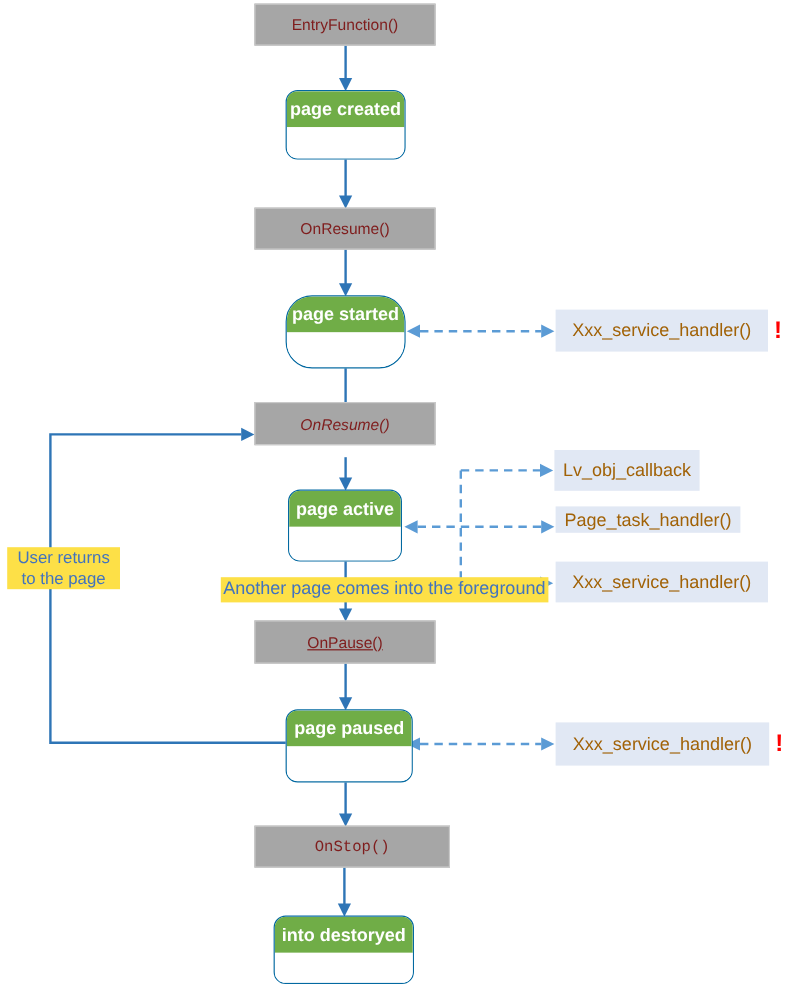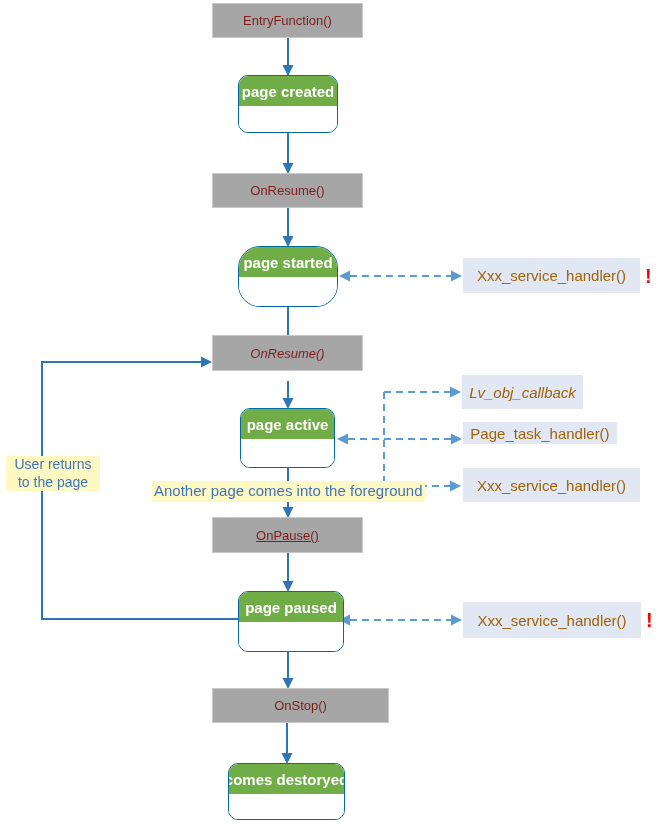--- a/index.html
+++ b/index.html
@@ -65,27 +65,27 @@
     position: absolute;
     color: #FF0000;
     font-weight: bold;
     font-size: 20px;
     z-index: 2;
     line-height: 1;
   }
   .note {
     position: absolute;
     color: #4273BE;
-    background: #fef9c3;
+    background: #fde047;
     z-index: 2;
     text-align: center;
     line-height: 1.25;
   }
   #note-user-returns { font-size: 14px; }
-  #note-foreground { font-size: 15px; white-space: nowrap; padding: 1px 2px; }
+  #note-foreground { font-size: 15px; white-space: nowrap; padding: 1px 2px; margin-left: 32px; }
 </style>
 </head>
 <body>
 
 <div id="canvas">
 
   <svg id="wires" width="667" height="824">
 
     <g stroke="#2E75B6" stroke-width="2" fill="#2E75B6">
       <line x1="288" y1="38" x2="288" y2="66"></line>
@@ -136,49 +136,49 @@
     </div>
   <div class="func-box" style="left:212px; top:173px; width:151px; height:35px;">
       <span>OnResume()</span>
     </div>
   <div class="func-box" style="left:212px; top:335px; width:151px; height:36px;font-style:italic;">
       <span>OnResume()</span>
     </div>
   <div class="func-box" style="left:212px; top:517px; width:151px; height:36px;text-decoration:underline;">
       <span>OnPause()</span>
     </div>
-  <div class="func-box" style="left:212px; top:688px; width:177px; height:35px;">
+  <div class="func-box" style="left:212px; top:688px; width:163px; height:35px;font-family:Liberation Mono, monospace;">
       <span>OnStop()</span>
     </div>
 
   <div class="state-box" style="left:238px; top:75px;  width:100px; height:58px;">
     <div class="state-header">page created</div>
     <div class="state-body"></div>
   </div>
   <div class="state-box" style="left:238px; top:246px; width:100px; height:61px;border-radius:22px;">
     <div class="state-header">page started</div>
     <div class="state-body"></div>
   </div>
   <div class="state-box" style="left:240px; top:408px; width:95px; height:60px;">
     <div class="state-header">page active</div>
     <div class="state-body"></div>
   </div>
   <div class="state-box" style="left:238px; top:591px; width:106px; height:61px;">
     <div class="state-header">page paused</div>
     <div class="state-body"></div>
   </div>
   <div class="state-box" style="left:228px; top:763px; width:117px; height:57px;">
-    <div class="state-header">comes destoryed</div>
+    <div class="state-header">into destoryed</div>
     <div class="state-body"></div>
   </div>
 
   <div class="handler-box" style="left:463px; top:258px; width:177px; height:35px;">
       <span>Xxx_service_handler()</span>
     </div>
-  <div class="handler-box" style="left:462px; top:375px; width:121px; height:34px;font-style:italic;">
+  <div class="handler-box" style="left:462px; top:375px; width:121px; height:34px;">
       <span>Lv_obj_callback</span>
     </div>
   <div class="handler-box" style="left:463px; top:422px; width:154px; height:22px;">
       <span>Page_task_handler()</span>
     </div>
   <div class="handler-box" style="left:463px; top:468px; width:177px; height:34px;">
       <span>Xxx_service_handler()</span>
     </div>
   <div class="handler-box" style="left:463px; top:602px; width:178px; height:36px;">
       <span>Xxx_service_handler()</span>

